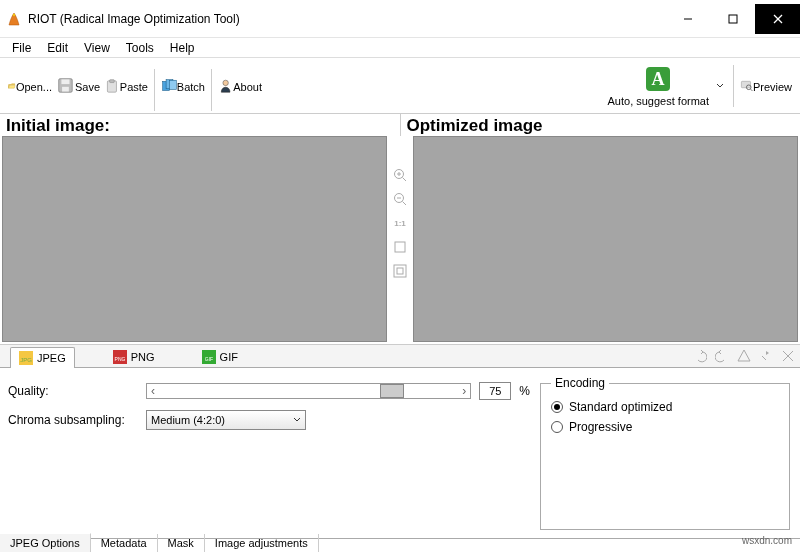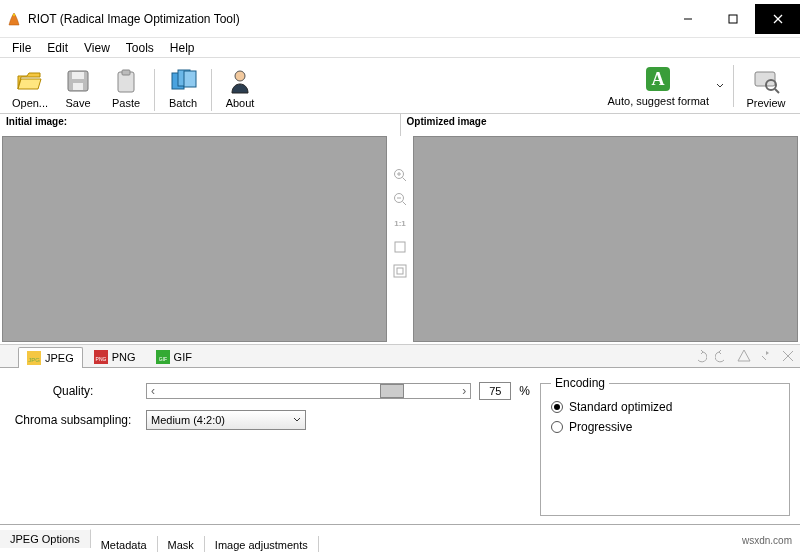--- a/index.html
+++ b/index.html
@@ -14,67 +14,67 @@
   .winbtn.close { background:#000; }
   .winbtn svg { width:10px; height:10px; }
 
   
   .menubar { height:20px; background:#fff; border-bottom:1px solid #ddd; display:flex; align-items:center; padding:0 4px; }
   .menubar span { padding:2px 8px; cursor:default; }
 
   
   .toolbar { height:56px; background:#fff; border-bottom:1px solid #ccc; display:flex; align-items:center; padding:0 6px; }
   .tb-group { display:flex; align-items:flex-end; }
-  .tb-btn { display:flex; flex-direction:column; align-items:center; justify-content:flex-end; width:48px; height:50px; padding:2px; }
+  .tb-btn { display:flex; align-items:center; justify-content:flex-end; width:48px; height:50px; padding:2px; }
   .tb-btn.wide { width:120px; flex-direction:row; justify-content:flex-end; align-items:center; text-align:right; }
   .tb-btn.wide .col{display:flex;flex-direction:column;align-items:center;}
   .tb-btn .ic { width:28px; height:28px; display:flex; align-items:center; justify-content:center; }
   .tb-btn .lbl { font-size:11px; margin-top:2px; white-space:nowrap; }
   .tb-sep { width:1px; height:42px; background:#ccc; margin:0 4px; }
   .tb-spacer { flex:1; }
   .dropdown-arrow { width:14px; display:flex;align-items:center;justify-content:center; margin-left:4px;}
 
   
   .panels { flex:0 0 230px; display:flex; flex-direction:column; }
   .panel-headers { height:22px; display:flex; }
-  .panel-headers .hdr { flex:1; font-weight:bold; font-size:10px; padding:2px 6px; }
+  .panel-headers .hdr { flex:1; font-weight:bold; font-size:17px; padding:2px 6px; }
   .panel-headers .hdr:first-child { border-right:1px solid #ccc; }
   .panel-body { flex:1; display:flex; position:relative; }
   .img-panel { flex:1; background:#a5a5a5; border:1px solid #888; margin:0 2px 2px 2px; }
   .center-tools { width:22px; display:flex; flex-direction:column; align-items:center; justify-content:flex-start; padding-top:30px; gap:6px; }
   .ct-btn { width:18px;height:18px; color:#b0b0b0; display:flex;align-items:center;justify-content:center; font-size:10px;}
 
   
   .fmt-row { height:24px; border-top:1px solid #ccc; border-bottom:1px solid #aaa; display:flex; align-items:stretch; background:#f4f4f4;}
-  .fmt-tabs { display:flex; align-items:flex-end; padding-left:18px; }
+  .fmt-tabs { display:flex; align-items:flex-end; padding-left:10px;gap:27px; }
   .fmt-tab { display:flex; align-items:center; gap:4px; padding:3px 8px; border:1px solid transparent; border-bottom:none; margin-right:2px; font-size:11px;}
   .fmt-tab.active { background:#fff; border-color:#aaa; border-radius:2px 2px 0 0; position:relative; top:1px;}
   .fmt-ic { width:14px;height:14px; }
   .fmt-spacer{flex:1;}
   .fmt-tools{display:flex;align-items:center;gap:6px;padding:0 4px;color:#999;}
   .fmt-tools .tbtn{width:16px;height:16px;display:flex;align-items:center;justify-content:center;}
   .compress-link{color:#888;font-size:11px;padding:0 10px;border-left:1px solid #ccc;display:flex;align-items:center;}
 
   
   .settings { flex:1; background:#fff; display:flex; padding:8px; gap:8px; }
   .settings-left { flex:1; display:flex; flex-direction:column; gap:10px; padding-top:6px;}
   .srow { display:flex; align-items:center; gap:8px;}
-  .srow .slabel { width:130px; text-align:center; }
+  .srow .slabel { width:130px; text-align:left; }
   .slider-track { flex:1; height:16px; border:1px solid #999; background:#fff; position:relative; display:flex; align-items:center; justify-content:space-between; padding:0 4px;}
   .slider-thumb { position:absolute; width:24px; height:14px; background:#ccc; border:1px solid #888; }
   .qval { width:32px; height:18px; border:1px solid #888; text-align:center; font-size:11px; display:flex;align-items:center;justify-content:center;}
   .combo { width:160px; height:20px; border:1px solid #888; background:linear-gradient(#fff,#e9e9e9); display:flex; align-items:center; justify-content:space-between; padding:0 4px; font-size:11px;}
   fieldset.encoding { border:1px solid #aaa; padding:4px 10px 8px 10px; width:250px; }
   fieldset.encoding legend { font-size:12px; padding:0 4px;}
   .radio-row { display:flex; align-items:center; gap:6px; margin-top:6px; font-size:12px;}
   .radio { width:12px;height:12px;border:1px solid #555;border-radius:50%; display:flex;align-items:center;justify-content:center;}
   .radio.sel::after{content:"";width:6px;height:6px;background:#000;border-radius:50%;}
 
   
-  .bottom-tabs { height:28px; border-top:1px solid #aaa; background:#fff; display:flex; align-items:center; }
+  .bottom-tabs { height:14px; border-top:1px solid #aaa; background:#fff; display:flex; align-items:flex-end; }
   .btab { padding:3px 10px; font-size:11px; border-right:1px solid #ccc; display:flex;align-items:center;margin-top:12px;}
   .btab.active { background:#f4f4f4; border-top:1px solid #fff; margin-top:-1px;}
 
   
   .wm { position:absolute; bottom:6px; right:8px; font-size:10px; color:#666; pointer-events:none;}
 </style>
 </head>
 <body>
 
 <div class="titlebar">

